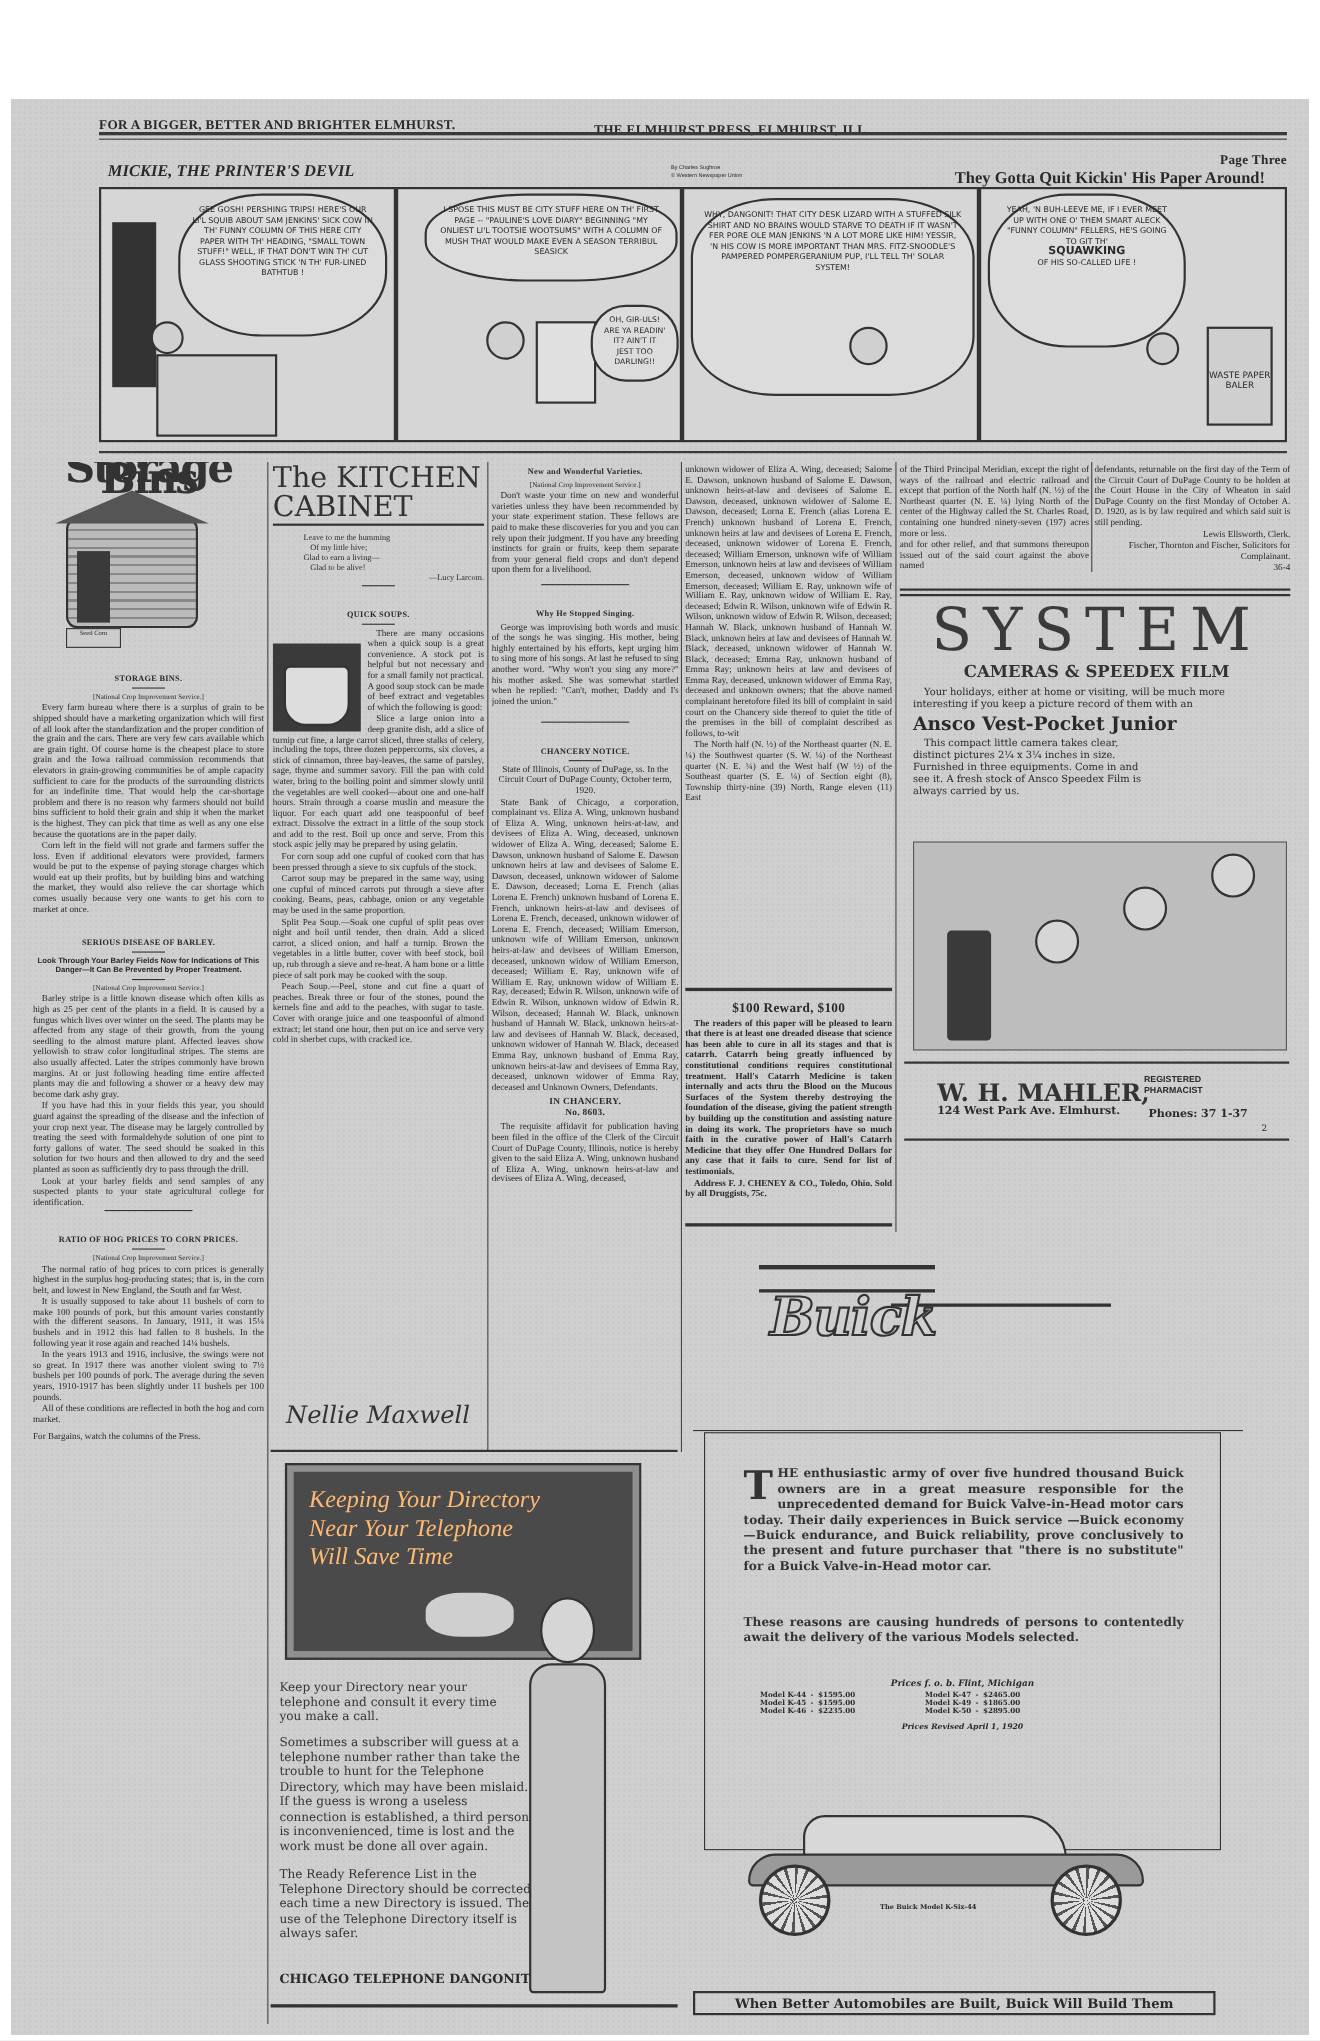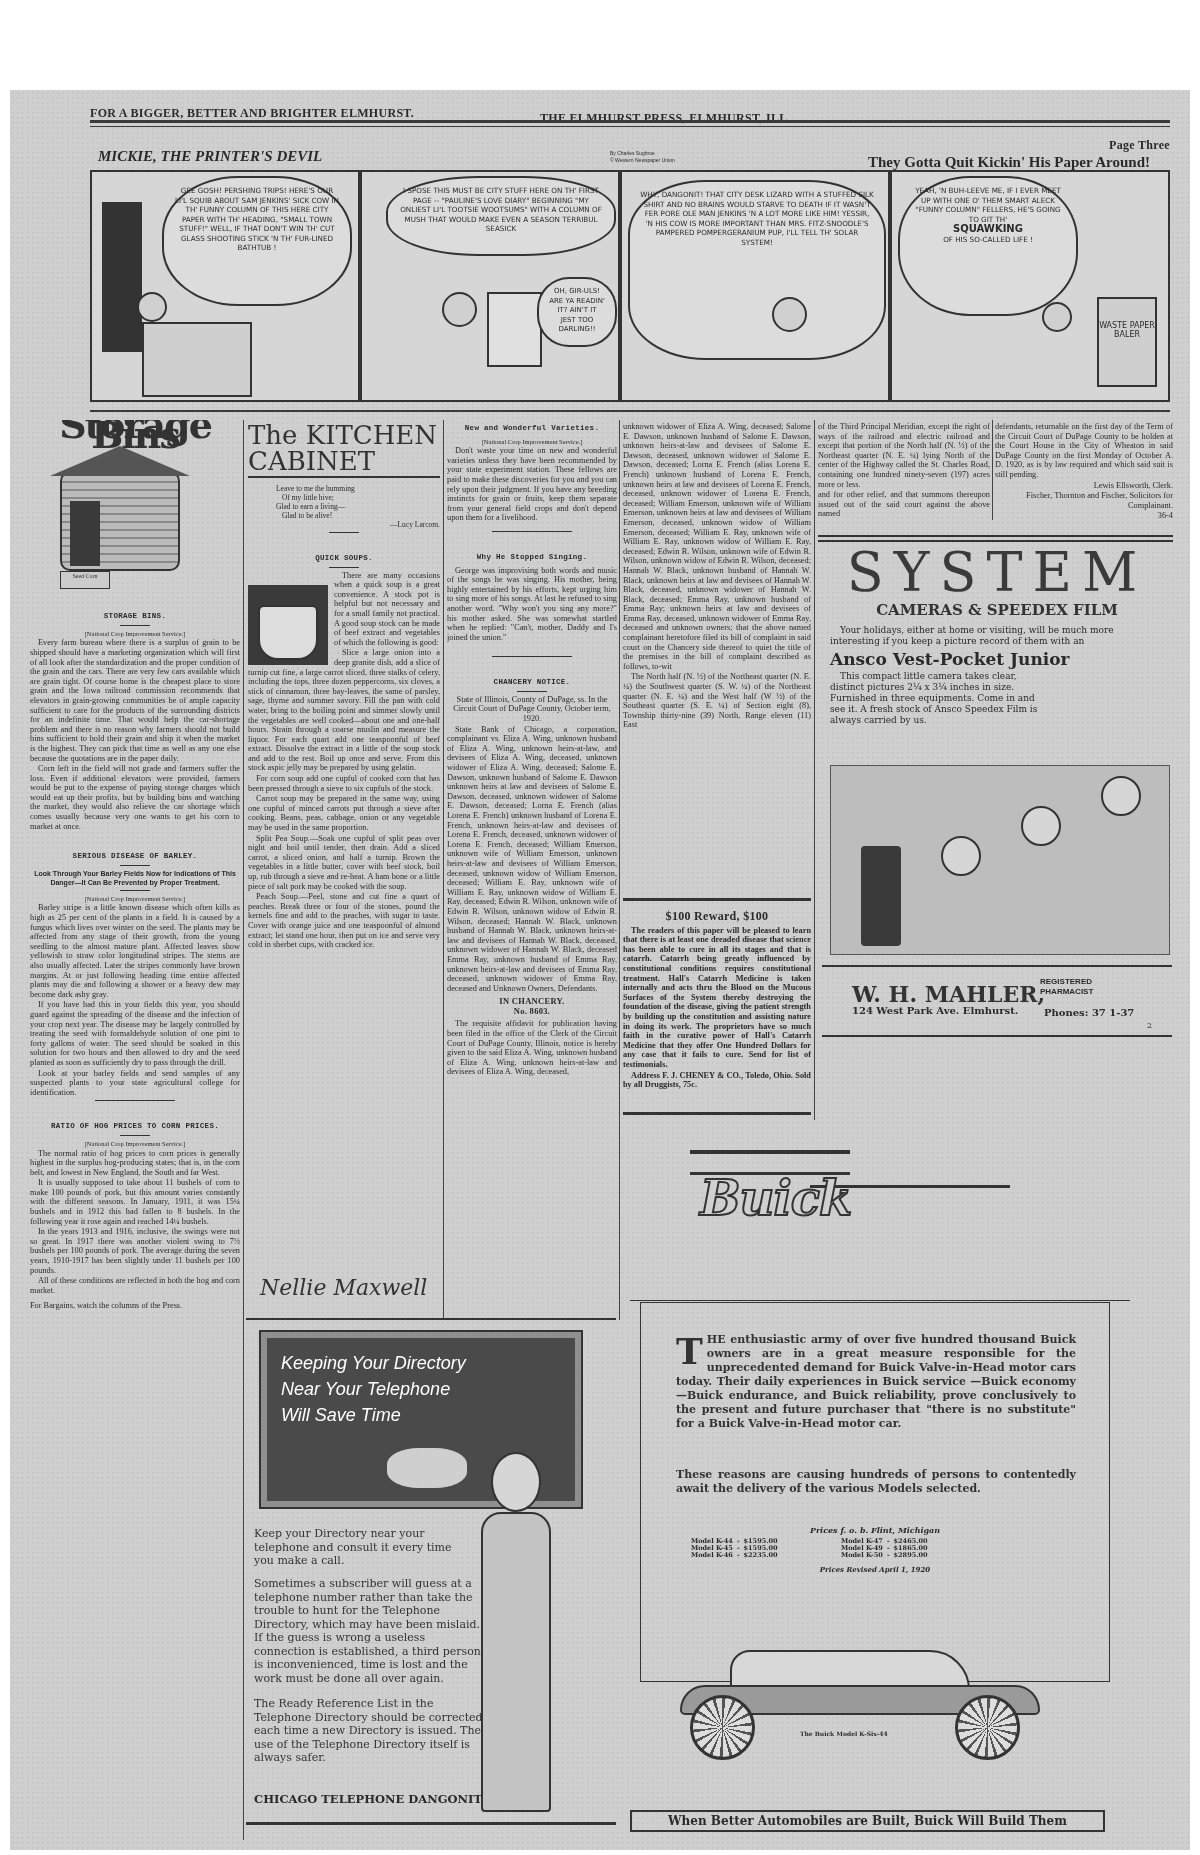--- a/index.html
+++ b/index.html
@@ -20,39 +20,39 @@
   .comic { left: 80px; top: 58px; width: 1080px; height: 260px; }
   .comic-title { position: absolute; left: 8px; top: 0; font-family: "Liberation Serif", serif; font-style: italic; font-weight: bold; font-size: 15px; }
   .comic-byline { position: absolute; left: 520px; top: 2px; font-size: 5px; line-height: 7px; font-family: "Liberation Sans", sans-serif; }
   .comic-caption { position: absolute; right: 20px; top: 6px; font-family: "Liberation Serif", serif; font-weight: bold; font-size: 15px; }
   .panel { position: absolute; top: 22px; height: 232px; border: 2px solid #333; background: #d6d6d6; overflow: hidden; }
   .bubble { position: absolute; border: 2px solid #333; border-radius: 40% / 45%; background: #dcdcdc; font-family: "DejaVu Sans", sans-serif; font-size: 7.2px; line-height: 9.5px; text-align: center; padding: 8px 10px; text-transform: uppercase; }
   .bubble .big { font-size: 10px; font-weight: bold; }
   .figure { position: absolute; }
   .col { position: absolute; font-family: "Liberation Serif", serif; font-size: 8.3px; line-height: 9.6px; text-align: justify; overflow: hidden; }
   .col p { text-indent: 8px; margin-bottom: 1px; }
-  .col h4 { font-family: Liberation Mono, monospace; font-size: 7.5px; text-align: center; font-weight: bold; margin: 21px 0 3px; letter-spacing: 0.3px; }
+  .col h4 { font-family: Liberation Serif, serif; font-size: 7.5px; text-align: center; font-weight: bold; margin: 21px 0 3px; letter-spacing: 0.3px; }
   .col .src { font-size: 6.5px; text-align: center; }
   .col .subh { font-family: "Liberation Sans", sans-serif; font-size: 7px; text-align: center; font-weight: bold; line-height: 9px; }
   .shortrule { width: 30px; height: 1px; background: #333; margin: 3px auto; }
   .vline { position: absolute; width: 1px; background: #444; }
   .hline { position: absolute; height: 2px; background: #333; }
   .box { position: absolute; border: 2px solid #333; }
   .storage-title { font-family: "DejaVu Serif", serif; font-size: 38px; font-weight: bold; letter-spacing: -2px; color: #333; }
   .kitchen-title { font-family: "DejaVu Serif", serif; color: #333; }
   .ad-ansco { left: 820px; top: 450px; width: 290px; height: 410px; }
   .ansco-big { font-family: "DejaVu Serif", serif; font-size: 54px; letter-spacing: 10px; text-align: center; color: #3a3a3a; line-height: 56px; }
   .ansco-sub { font-family: "DejaVu Serif", serif; font-size: 15px; text-align: center; font-weight: bold; color: #333; }
   .ansco-body { font-family: "DejaVu Serif", serif; font-size: 9px; line-height: 11px; padding: 0 8px; }
   .ansco-prod { font-family: "DejaVu Serif", serif; font-size: 17px; font-weight: bold; padding: 2px 8px; }
   .mahler-name { font-family: "DejaVu Serif", serif; font-size: 22px; font-weight: bold; color: #333; }
   .buick-logo { font-family: "DejaVu Serif", serif; font-style: italic; font-weight: bold; font-size: 48px; color: #d0d0d0; -webkit-text-stroke: 2px #333; letter-spacing: -1px; }
   .buick-body { font-family: "DejaVu Serif", serif; font-size: 11px; line-height: 14px; font-weight: bold; text-align: justify; color: #333; }
   .phone-body { font-family: "DejaVu Serif", serif; font-size: 11px; line-height: 13.5px; color: #333; }
-  .script { font-family: Liberation Sans, sans-serif; font-style: italic; color: #ffffff; font-size: 18px; line-height: 26px; }
+  .script { font-family: Liberation Serif, serif; font-style: italic; color: #fdba74; font-size: 22px; line-height: 26px; }
   .signature { font-family: "DejaVu Serif", serif; font-style: italic; font-size: 22px; color: #333; }
 </style>
 </head>
 <body>
 
 <div class="page">
 
   <div class="abs masthead">
     <span class="left">FOR A BIGGER, BETTER AND BRIGHTER ELMHURST.</span>
     <span class="center">THE ELMHURST PRESS, ELMHURST, ILL.</span>
@@ -87,21 +87,21 @@
       <div class="bubble" style="left:6px; top:8px; width:258px; height:180px; border-radius:30% / 30%;">WHY, DANGONIT! THAT CITY DESK LIZARD WITH A STUFFED SILK SHIRT AND NO BRAINS WOULD STARVE TO DEATH IF IT WASN'T FER PORE OLE MAN JENKINS 'N A LOT MORE LIKE HIM! YESSIR, 'N HIS COW IS MORE IMPORTANT THAN MRS. FITZ-SNOODLE'S PAMPERED POMPERGERANIUM PUP, I'LL TELL TH' SOLAR SYSTEM!</div>
       <div class="figure" style="left:150px; top:125px; width:35px; height:35px; border-radius:50%; border:2px solid #333; background:#d0d0d0;"></div>
     </div>
 
     <div class="panel" style="left:800px; width:280px;">
       <div class="bubble" style="left:6px; top:4px; width:180px; height:140px;">
         <span>YEAH, 'N BUH-LEEVE ME, IF I EVER MEET UP WITH ONE O' THEM SMART ALECK "FUNNY COLUMN" FELLERS, HE'S GOING TO GIT TH'</span><br>
         <span class="big">SQUAWKING</span><br>
         <span>OF HIS SO-CALLED LIFE !</span>
       </div>
-      <div class="figure" style="left:205px; top:125px; width:60px; height:90px; border:2px solid #333; background:#cfcfcf; font-family:'DejaVu Sans',sans-serif; font-size:8px; text-align:center; padding-top:22px;">WASTE PAPER BALER</div>
+      <div class="figure" style="left:205px; top:125px; width:60px; height:90px; border:2px solid #333; background:#cfcfcf; font-family:'DejaVu Sans',sans-serif; font-size:8px; text-align:center; padding-top:38px;">WASTE PAPER BALER</div>
       <div class="figure" style="left:150px; top:130px; width:30px; height:30px; border-radius:50%; border:2px solid #333; background:#d0d0d0;"></div>
     </div>
   </div>
   <div class="rule" style="left:80px; top:320px; width:1080px; height:2px;"></div>
 
   <div class="col" style="left:20px; top:330px; width:210px; height:1420px;">
     <div class="storage-title" style="text-align:center;">Storage Bins</div>
     <div style="position:relative; height:150px; margin:2px 10px;">
       <div style="position:absolute; left:20px; top:30px; width:120px; height:100px; border:2px solid #333; border-radius:10px; background:repeating-linear-gradient(0deg,#bbb 0 6px,#888 6px 8px);"></div>
       <div style="position:absolute; left:10px; top:5px; width:140px; height:0; border-left:70px solid transparent; border-right:70px solid transparent; border-bottom:30px solid #555;"></div>

